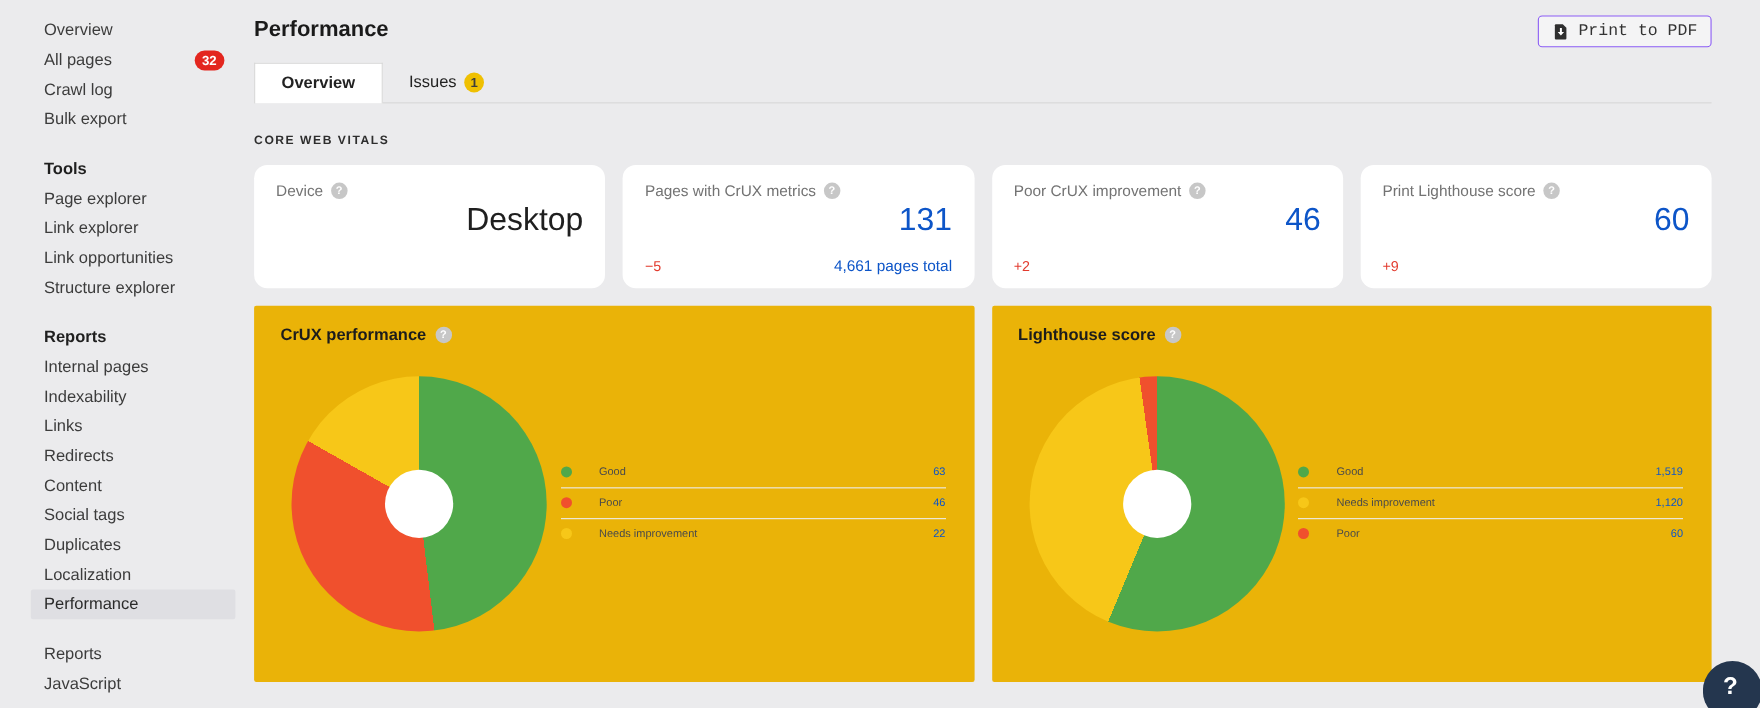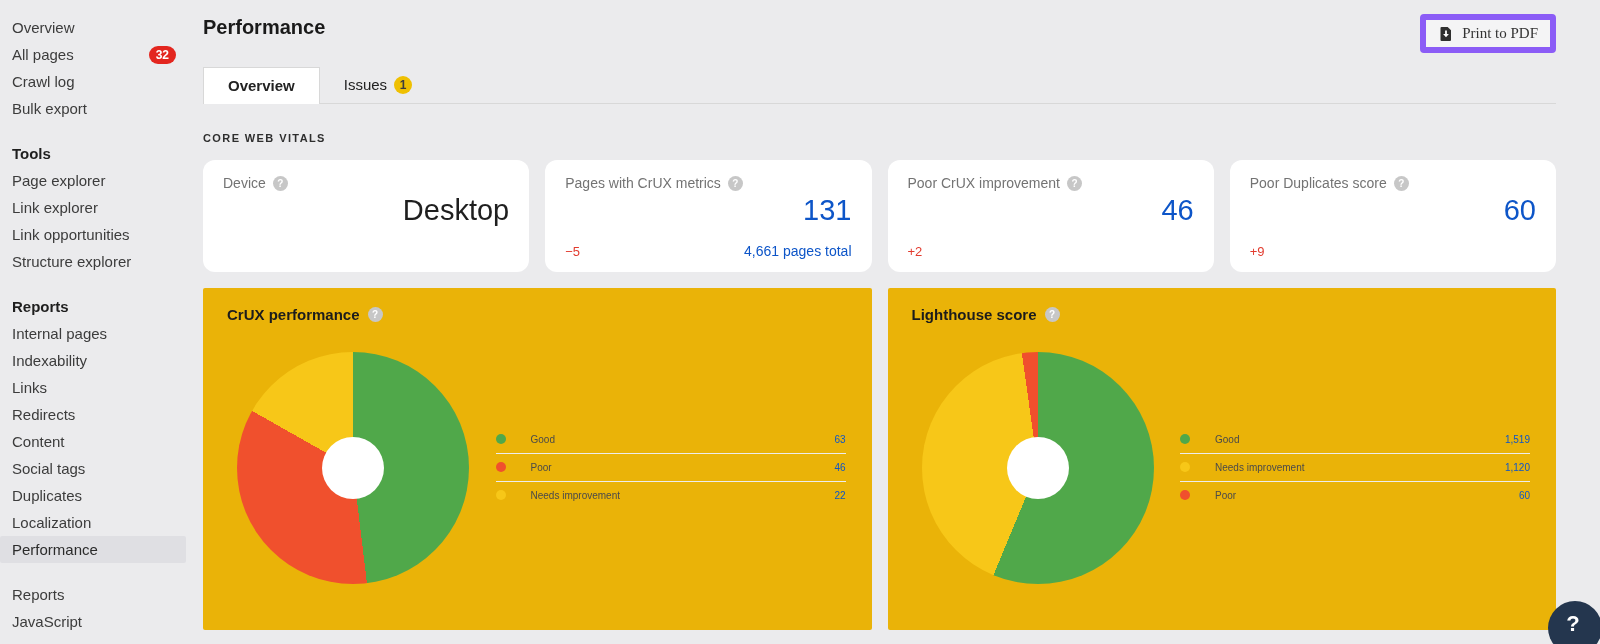--- a/index.html
+++ b/index.html
@@ -1,21 +1,21 @@
 <!DOCTYPE html>
 <html><head>
 <meta charset="utf-8">
 <style>
   * { box-sizing: border-box; margin: 0; padding: 0; }
   html,body { width:1600px; height:644px; overflow:hidden; }
   body {
     font-family: "Liberation Sans", "DejaVu Sans", sans-serif;
     background:#ebebed; color:#222; font-size:15px;
   }
-  .app { display:flex; width:1600px; height:525px; }
+  .app { display:flex; width:1600px; height:525px;padding-left:28px; }
 
   
   .sidebar { width:195px; flex:0 0 195px; padding-top:14px; }
   .side-group + .side-group { margin-top:18px; }
   .side-header {
     font-weight:700; color:#1f1f1f; padding:0 14px 0 12px;
     height:27px; line-height:27px; font-size:15px;
   }
   .side-item {
     display:flex; align-items:center; justify-content:space-between;
@@ -28,23 +28,23 @@
     background:#e3261f; color:#fff; font-size:12px; font-weight:700;
     border-radius:10px; padding:2px 7px; line-height:14px;
   }
 
   
   .main { flex:1; padding:0 44px 0 8px; min-width:0; }
   .topbar { display:flex; align-items:flex-start; justify-content:space-between; padding-top:16px; }
   .page-title { font-size:20px; font-weight:700; color:#1a1a1a; }
   .print-btn {
     display:inline-flex; align-items:center; gap:8px;
-    background:#f4f4f5; border:6px solid #8b5cf6; border-radius:4px;
+    background:#f4f4f5; border:1px solid #8b5cf6; border-radius:4px;
     padding:5px 12px; font-size:15px; color:#333; cursor:pointer;
-    font-family:Liberation Serif, serif; margin-top:-2px;
+    font-family:Liberation Mono, monospace; margin-top:-2px;
   }
   .print-btn svg { display:block; }
 
   .tabs { display:flex; align-items:flex-end; border-bottom:1px solid #d8d8d8; margin-top:14px; height:37px; }
   .tab {
     padding:0 24px; height:36px; line-height:36px; font-size:15px;
     color:#222; cursor:pointer; display:flex; align-items:center; gap:7px;
   }
   .tab.active {
     background:#fff; border:1px solid #d8d8d8; border-bottom:none;
@@ -246,21 +246,21 @@
           <span class="qicon">?</span>
         </div>
         <div class="card-value">46</div>
         <div class="card-bottom">
           <span class="delta">+2</span>
         </div>
       </div>
 
       <div class="card">
         <div class="card-label-row">
-          <span class="card-label">Poor Duplicates score</span>
+          <span class="card-label">Print Lighthouse score</span>
           <span class="qicon">?</span>
         </div>
         <div class="card-value">60</div>
         <div class="card-bottom">
           <span class="delta">+9</span>
         </div>
       </div>
 
     </div>
 

